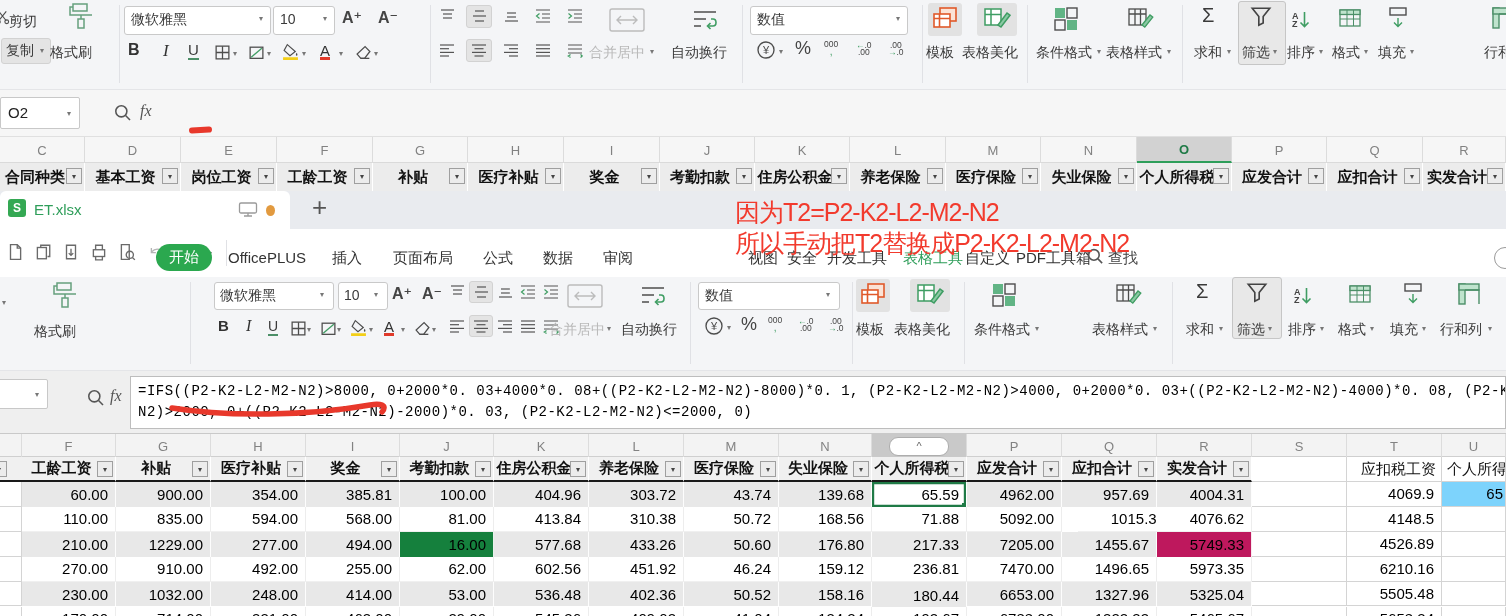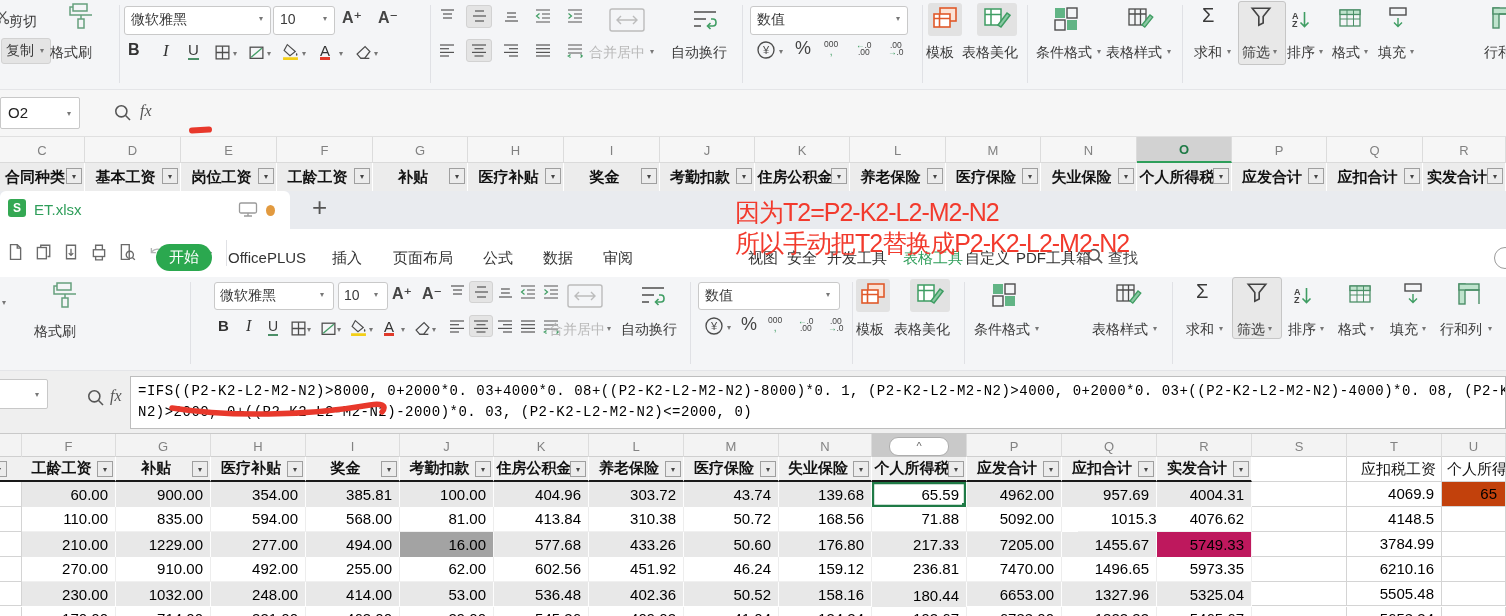--- a/index.html
+++ b/index.html
@@ -711,21 +711,21 @@
       <div class="dcell" style="left:494px;top:0.0px;width:95px;height:24.9px;background:#e8e8e8;border-right:1px solid rgba(255,255,255,.9);">404.96</div>
       <div class="dcell" style="left:589px;top:0.0px;width:95px;height:24.9px;background:#e8e8e8;border-right:1px solid rgba(255,255,255,.9);">303.72</div>
       <div class="dcell" style="left:684px;top:0.0px;width:95px;height:24.9px;background:#e8e8e8;border-right:1px solid rgba(255,255,255,.9);">43.74</div>
       <div class="dcell" style="left:779px;top:0.0px;width:93px;height:24.9px;background:#e8e8e8;border-right:1px solid rgba(255,255,255,.9);">139.68</div>
       <div class="dcell" style="left:872px;top:0.0px;width:95px;height:24.9px;background:#e8e8e8;border-right:1px solid rgba(255,255,255,.9);background:#fff;box-shadow:inset 0 0 0 2.2px #1f7a46;z-index:5;">65.59<span style="position:absolute;right:-2px;bottom:-2px;width:6px;height:6px;background:#1f7a46"></span></div>
       <div class="dcell" style="left:967px;top:0.0px;width:95px;height:24.9px;background:#e8e8e8;border-right:1px solid rgba(255,255,255,.9);">4962.00</div>
       <div class="dcell" style="left:1062px;top:0.0px;width:95px;height:24.9px;background:#e8e8e8;border-right:1px solid rgba(255,255,255,.9);">957.69</div>
       <div class="dcell" style="left:1157px;top:0.0px;width:95px;height:24.9px;background:#e8e8e8;border-right:1px solid rgba(255,255,255,.9);">4004.31</div>
       <div class="dcell" style="left:1252px;top:0.0px;width:95px;height:24.9px;background:#fff;border-right:1px solid #d4d4d4;border-bottom:1px solid #d4d4d4;"></div>
       <div class="dcell" style="left:1347px;top:0.0px;width:95px;height:24.9px;background:#fff;border-right:1px solid #d4d4d4;border-bottom:1px solid #d4d4d4;">4069.9</div>
-      <div class="dcell" style="left:1442px;top:0.0px;width:64px;height:24.9px;background:#c2410c;border-right:1px solid #d4d4d4;border-bottom:1px solid #d4d4d4;padding-right:8px;">65</div>
+      <div class="dcell" style="left:1442px;top:0.0px;width:64px;height:24.9px;background:#7dd3fc;border-right:1px solid #d4d4d4;border-bottom:1px solid #d4d4d4;padding-right:2px;">65</div>
       <div class="dcell" style="left:0px;top:24.9px;width:22px;height:24.9px;background:#fff;border-right:1px solid #d4d4d4;border-bottom:1px solid #d4d4d4;"></div>
       <div class="dcell" style="left:22px;top:24.9px;width:94px;height:24.9px;background:#fff;border-right:1px solid #ededed;border-bottom:1px solid #f0f0f0;">110.00</div>
       <div class="dcell" style="left:116px;top:24.9px;width:95px;height:24.9px;background:#fff;border-right:1px solid #ededed;border-bottom:1px solid #f0f0f0;">835.00</div>
       <div class="dcell" style="left:211px;top:24.9px;width:95px;height:24.9px;background:#fff;border-right:1px solid #ededed;border-bottom:1px solid #f0f0f0;">594.00</div>
       <div class="dcell" style="left:306px;top:24.9px;width:94px;height:24.9px;background:#fff;border-right:1px solid #ededed;border-bottom:1px solid #f0f0f0;">568.00</div>
       <div class="dcell" style="left:400px;top:24.9px;width:94px;height:24.9px;background:#fff;border-right:1px solid #ededed;border-bottom:1px solid #f0f0f0;">81.00</div>
       <div class="dcell" style="left:494px;top:24.9px;width:95px;height:24.9px;background:#fff;border-right:1px solid #ededed;border-bottom:1px solid #f0f0f0;">413.84</div>
       <div class="dcell" style="left:589px;top:24.9px;width:95px;height:24.9px;background:#fff;border-right:1px solid #ededed;border-bottom:1px solid #f0f0f0;">310.38</div>
       <div class="dcell" style="left:684px;top:24.9px;width:95px;height:24.9px;background:#fff;border-right:1px solid #ededed;border-bottom:1px solid #f0f0f0;">50.72</div>
       <div class="dcell" style="left:779px;top:24.9px;width:93px;height:24.9px;background:#fff;border-right:1px solid #ededed;border-bottom:1px solid #f0f0f0;text-align:center;">168.56</div>
@@ -734,31 +734,31 @@
       <div class="dcell" style="left:1078px;top:24.9px;width:95px;height:24.9px;background:#fff;border-right:1px solid #ededed;border-bottom:1px solid #f0f0f0;">1015.38</div>
       <div class="dcell" style="left:1157px;top:24.9px;width:95px;height:24.9px;background:#fff;border-right:1px solid #ededed;border-bottom:1px solid #f0f0f0;">4076.62</div>
       <div class="dcell" style="left:1252px;top:24.9px;width:95px;height:24.9px;background:#fff;border-right:1px solid #d4d4d4;border-bottom:1px solid #d4d4d4;"></div>
       <div class="dcell" style="left:1347px;top:24.9px;width:95px;height:24.9px;background:#fff;border-right:1px solid #d4d4d4;border-bottom:1px solid #d4d4d4;">4148.5</div>
       <div class="dcell" style="left:1442px;top:24.9px;width:64px;height:24.9px;background:#fff;border-right:1px solid #d4d4d4;border-bottom:1px solid #d4d4d4;padding-right:2px;"></div>
       <div class="dcell" style="left:0px;top:49.8px;width:22px;height:24.9px;background:#fff;border-right:1px solid #d4d4d4;border-bottom:1px solid #d4d4d4;"></div>
       <div class="dcell" style="left:22px;top:49.8px;width:94px;height:24.9px;background:#e8e8e8;border-right:1px solid rgba(255,255,255,.9);">210.00</div>
       <div class="dcell" style="left:116px;top:49.8px;width:95px;height:24.9px;background:#e8e8e8;border-right:1px solid rgba(255,255,255,.9);">1229.00</div>
       <div class="dcell" style="left:211px;top:49.8px;width:95px;height:24.9px;background:#e8e8e8;border-right:1px solid rgba(255,255,255,.9);">277.00</div>
       <div class="dcell" style="left:306px;top:49.8px;width:94px;height:24.9px;background:#e8e8e8;border-right:1px solid rgba(255,255,255,.9);">494.00</div>
-      <div class="dcell" style="left:400px;top:49.8px;width:94px;height:24.9px;background:#a3a3a3;border-right:1px solid rgba(255,255,255,.9);">16.00</div>
+      <div class="dcell" style="left:400px;top:49.8px;width:94px;height:24.9px;background:#15803d;border-right:1px solid rgba(255,255,255,.9);">16.00</div>
       <div class="dcell" style="left:494px;top:49.8px;width:95px;height:24.9px;background:#e8e8e8;border-right:1px solid rgba(255,255,255,.9);">577.68</div>
       <div class="dcell" style="left:589px;top:49.8px;width:95px;height:24.9px;background:#e8e8e8;border-right:1px solid rgba(255,255,255,.9);">433.26</div>
       <div class="dcell" style="left:684px;top:49.8px;width:95px;height:24.9px;background:#e8e8e8;border-right:1px solid rgba(255,255,255,.9);">50.60</div>
       <div class="dcell" style="left:779px;top:49.8px;width:93px;height:24.9px;background:#e8e8e8;border-right:1px solid rgba(255,255,255,.9);">176.80</div>
       <div class="dcell" style="left:872px;top:49.8px;width:95px;height:24.9px;background:#e8e8e8;border-right:1px solid rgba(255,255,255,.9);">217.33</div>
       <div class="dcell" style="left:967px;top:49.8px;width:95px;height:24.9px;background:#e8e8e8;border-right:1px solid rgba(255,255,255,.9);">7205.00</div>
       <div class="dcell" style="left:1062px;top:49.8px;width:95px;height:24.9px;background:#e8e8e8;border-right:1px solid rgba(255,255,255,.9);">1455.67</div>
       <div class="dcell" style="left:1157px;top:49.8px;width:95px;height:24.9px;background:#be185d;border-right:1px solid rgba(255,255,255,.9);">5749.33</div>
       <div class="dcell" style="left:1252px;top:49.8px;width:95px;height:24.9px;background:#fff;border-right:1px solid #d4d4d4;border-bottom:1px solid #d4d4d4;"></div>
-      <div class="dcell" style="left:1347px;top:49.8px;width:95px;height:24.9px;background:#fff;border-right:1px solid #d4d4d4;border-bottom:1px solid #d4d4d4;">3784.99</div>
+      <div class="dcell" style="left:1347px;top:49.8px;width:95px;height:24.9px;background:#fff;border-right:1px solid #d4d4d4;border-bottom:1px solid #d4d4d4;">4526.89</div>
       <div class="dcell" style="left:1442px;top:49.8px;width:64px;height:24.9px;background:#fff;border-right:1px solid #d4d4d4;border-bottom:1px solid #d4d4d4;padding-right:2px;"></div>
       <div class="dcell" style="left:0px;top:74.7px;width:22px;height:24.9px;background:#fff;border-right:1px solid #d4d4d4;border-bottom:1px solid #d4d4d4;"></div>
       <div class="dcell" style="left:22px;top:74.7px;width:94px;height:24.9px;background:#fff;border-right:1px solid #ededed;border-bottom:1px solid #f0f0f0;">270.00</div>
       <div class="dcell" style="left:116px;top:74.7px;width:95px;height:24.9px;background:#fff;border-right:1px solid #ededed;border-bottom:1px solid #f0f0f0;">910.00</div>
       <div class="dcell" style="left:211px;top:74.7px;width:95px;height:24.9px;background:#fff;border-right:1px solid #ededed;border-bottom:1px solid #f0f0f0;">492.00</div>
       <div class="dcell" style="left:306px;top:74.7px;width:94px;height:24.9px;background:#fff;border-right:1px solid #ededed;border-bottom:1px solid #f0f0f0;">255.00</div>
       <div class="dcell" style="left:400px;top:74.7px;width:94px;height:24.9px;background:#fff;border-right:1px solid #ededed;border-bottom:1px solid #f0f0f0;">62.00</div>
       <div class="dcell" style="left:494px;top:74.7px;width:95px;height:24.9px;background:#fff;border-right:1px solid #ededed;border-bottom:1px solid #f0f0f0;">602.56</div>
       <div class="dcell" style="left:589px;top:74.7px;width:95px;height:24.9px;background:#fff;border-right:1px solid #ededed;border-bottom:1px solid #f0f0f0;">451.92</div>
       <div class="dcell" style="left:684px;top:74.7px;width:95px;height:24.9px;background:#fff;border-right:1px solid #ededed;border-bottom:1px solid #f0f0f0;">46.24</div>

